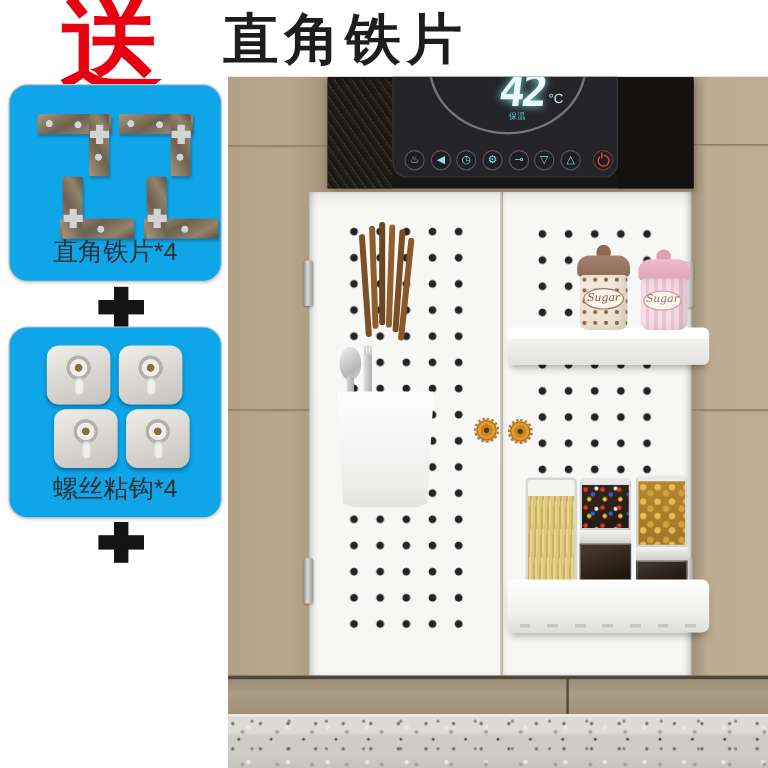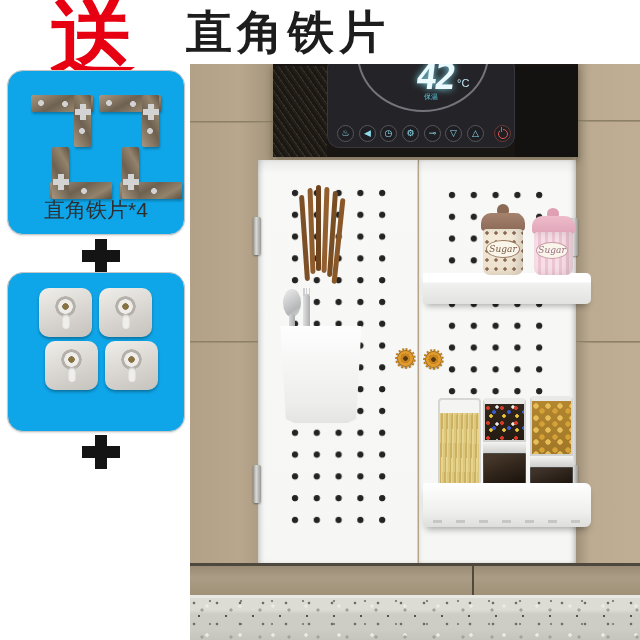--- a/index.html
+++ b/index.html
@@ -182,20 +182,21 @@
     <div class="lbl">直角铁片*4</div>
   </div>
 
   <div class="plus" style="top:239px;"></div>
 
   <div class="bbox" style="top:272px;height:160px;">
     <div class="hook" style="left:31px;top:15px;"></div>
     <div class="hook" style="left:91px;top:15px;"></div>
     <div class="hook" style="left:37px;top:68px;"></div>
     <div class="hook" style="left:97px;top:68px;"></div>
+    <div class="lbl">螺丝粘钩*4</div>
   </div>
 
   <div class="plus" style="top:435px;"></div>
 
 
   <div class="photo">
 
     <div class="cab l"></div>
     <div class="cab r"></div>
     <div class="seam" style="left:0;top:57px;width:83px;"></div>

